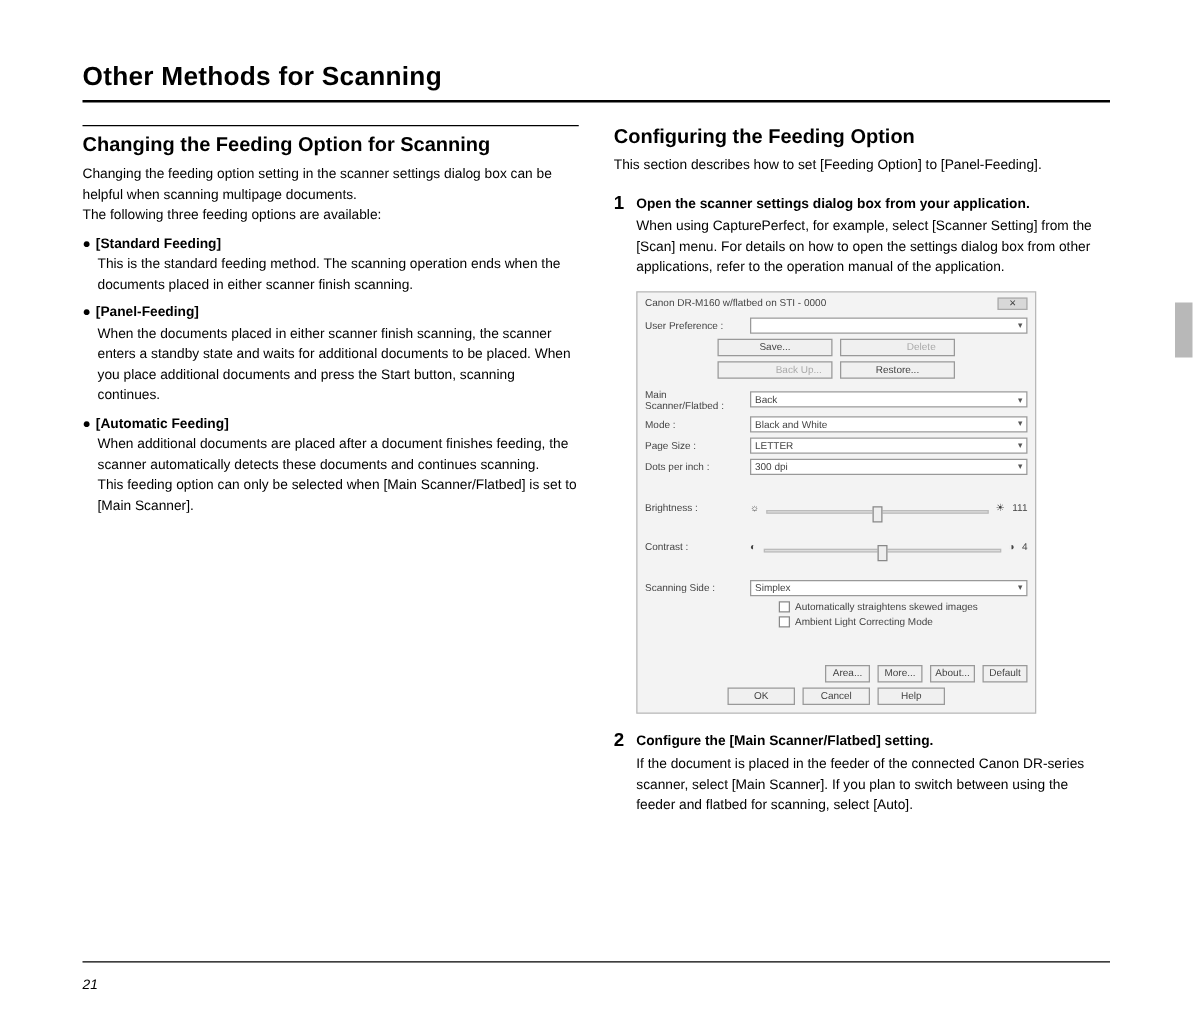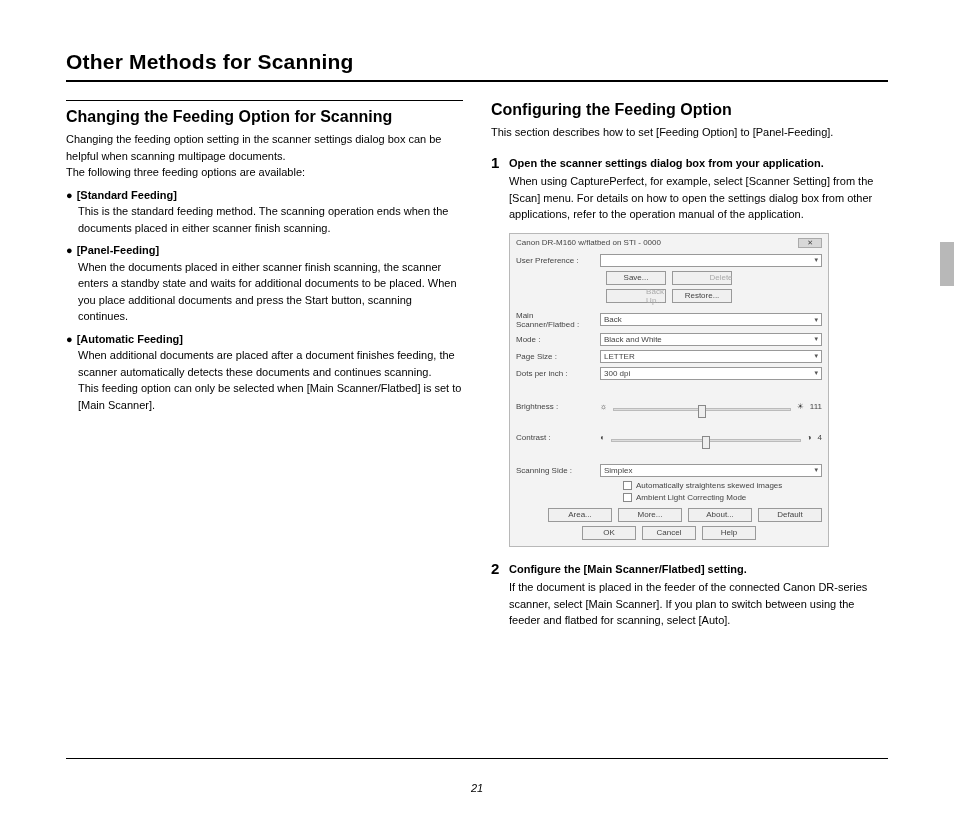--- a/index.html
+++ b/index.html
@@ -124,41 +124,41 @@
     padding:0 3px;
   }
   .dlg-arrow { font-size:7px; color:#555; }
   .dlg-btn {
     background:#f0f0f0; border:1px solid #999; height:14px;
     display:inline-flex; align-items:center; justify-content:center;
     padding:0 6px; color:#444;
   }
   .dlg-btn.disabled { color:#aaa;padding-left:44px; }
   .dlg-buttons-center { display:flex; gap:6px; justify-content:center; margin-bottom:4px; }
-  .dlg-buttons-center .dlg-btn { width:60px; }
+  .dlg-buttons-center .dlg-btn { width:92px; }
   .dlg-slider-row { display:flex; align-items:flex-end; gap:6px; margin:22px 0; }
   .dlg-slider {
     flex:1; height:3px; background:#ddd; border:1px solid #bbb; position:relative;
   }
   .dlg-slider::after {
     content:''; position:absolute; left:48%; top:-4px; width:6px; height:11px;
     background:#eee; border:1px solid #888;
   }
   .dlg-cb-row { display:flex; align-items:center; gap:4px; margin:3px 0 3px 84px;padding-left:23px; }
   .dlg-cb { width:9px; height:9px; background:#fff; border:1px solid #888; }
   .dlg-bottom { display:flex; gap:6px; justify-content:flex-end; margin-top:6px; }
-  .dlg-bottom .dlg-btn { width:64px; }
+  .dlg-bottom .dlg-btn { width:36px;margin-top:24px; }
   .dlg-bottom-row2 { display:flex; gap:6px; justify-content:center; margin-top:4px; }
   .dlg-bottom-row2 .dlg-btn { width:54px; }
   .right-tab {
     position:absolute; right:0; top:242px; width:14px; height:44px; background:#b8b8b8;
   }
   .footer {
     position:absolute; bottom:24px; left:66px; right:66px;
-    border-top:1px solid #000; text-align:center; padding-top:23px;
+    border-top:1px solid #000; text-align:left; padding-top:12px;
     font-size:11px; font-style:italic;
   }
 </style>
 </head>
 <body>
 
 <div class="page">
   <h1 class="page-title">Other Methods for Scanning</h1>
 
   <div class="columns">

